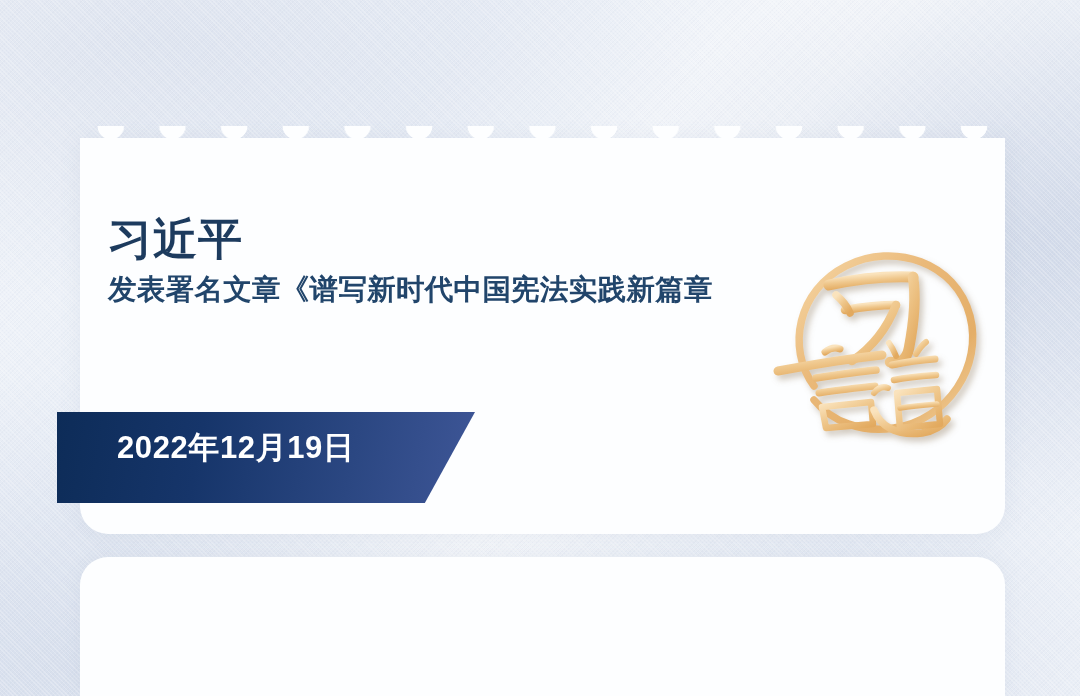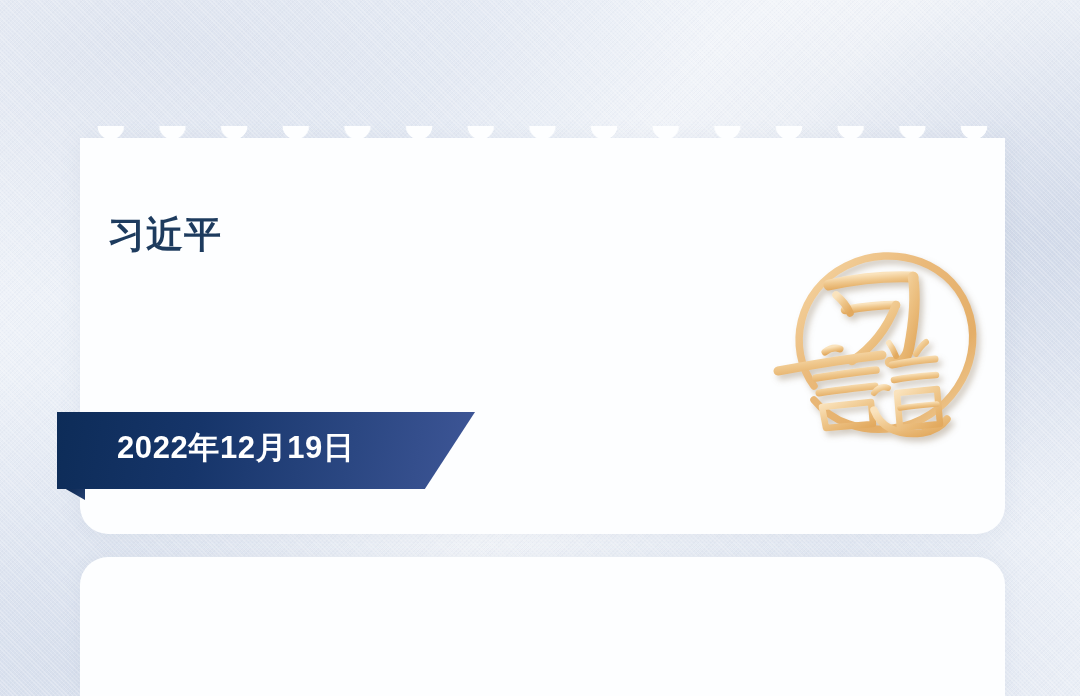--- a/index.html
+++ b/index.html
@@ -75,21 +75,21 @@
 
   
   #text-block {
     position: absolute;
     left: 108px;
     top: 214px;
     z-index: 6;
     width: 660px;
   }
   #name-line {
-    font-size: 37px;
+    font-size: 44px;
     font-weight: 700;
     letter-spacing: 1px;
     color: #1d3b5e;
     line-height: 1.12;
     margin: 0 0 5px 0;
     white-space: nowrap;
   }
   .headline-line {
     font-size: 28.5px;
     font-weight: 700;
@@ -99,21 +99,21 @@
     margin: 0;
     white-space: nowrap;
   }
 
   
   #date-ribbon-wrap {
     position: absolute;
     left: 57px;
     top: 412px;
     width: 418px;
-    height: 77px;
+    height: 91px;
     z-index: 7;
   }
   #date-ribbon {
     position: absolute;
     inset: 0;
     background: linear-gradient(100deg, #0d2c58 0%, #16356a 34%, #2b4782 70%, #3e5697 100%);
     clip-path: polygon(0 0, 100% 0, 88% 100%, 0 100%);
   }
   #ribbon-fold {
     position: absolute;
@@ -156,20 +156,21 @@
 
 <div id="poster">
 
   <div id="card-main" class="card"></div>
   <div id="scallop-edge"></div>
 
   <div id="card-second" class="card"></div>
 
   <div id="text-block">
     <div id="name-line">习近平</div>
+    <div class="headline-line">发表署名文章《谱写新时代中国宪法实践新篇章</div>
   </div>
 
   <div id="ribbon-fold" style="left:57px; top:484px;"></div>
   <div id="date-ribbon-wrap">
     <div id="date-ribbon"></div>
     <div id="date-text">2022年12月19日</div>
   </div>
 
   <div id="seal">
     <svg viewBox="0 0 220 220" xmlns="http://www.w3.org/2000/svg" aria-hidden="true">

